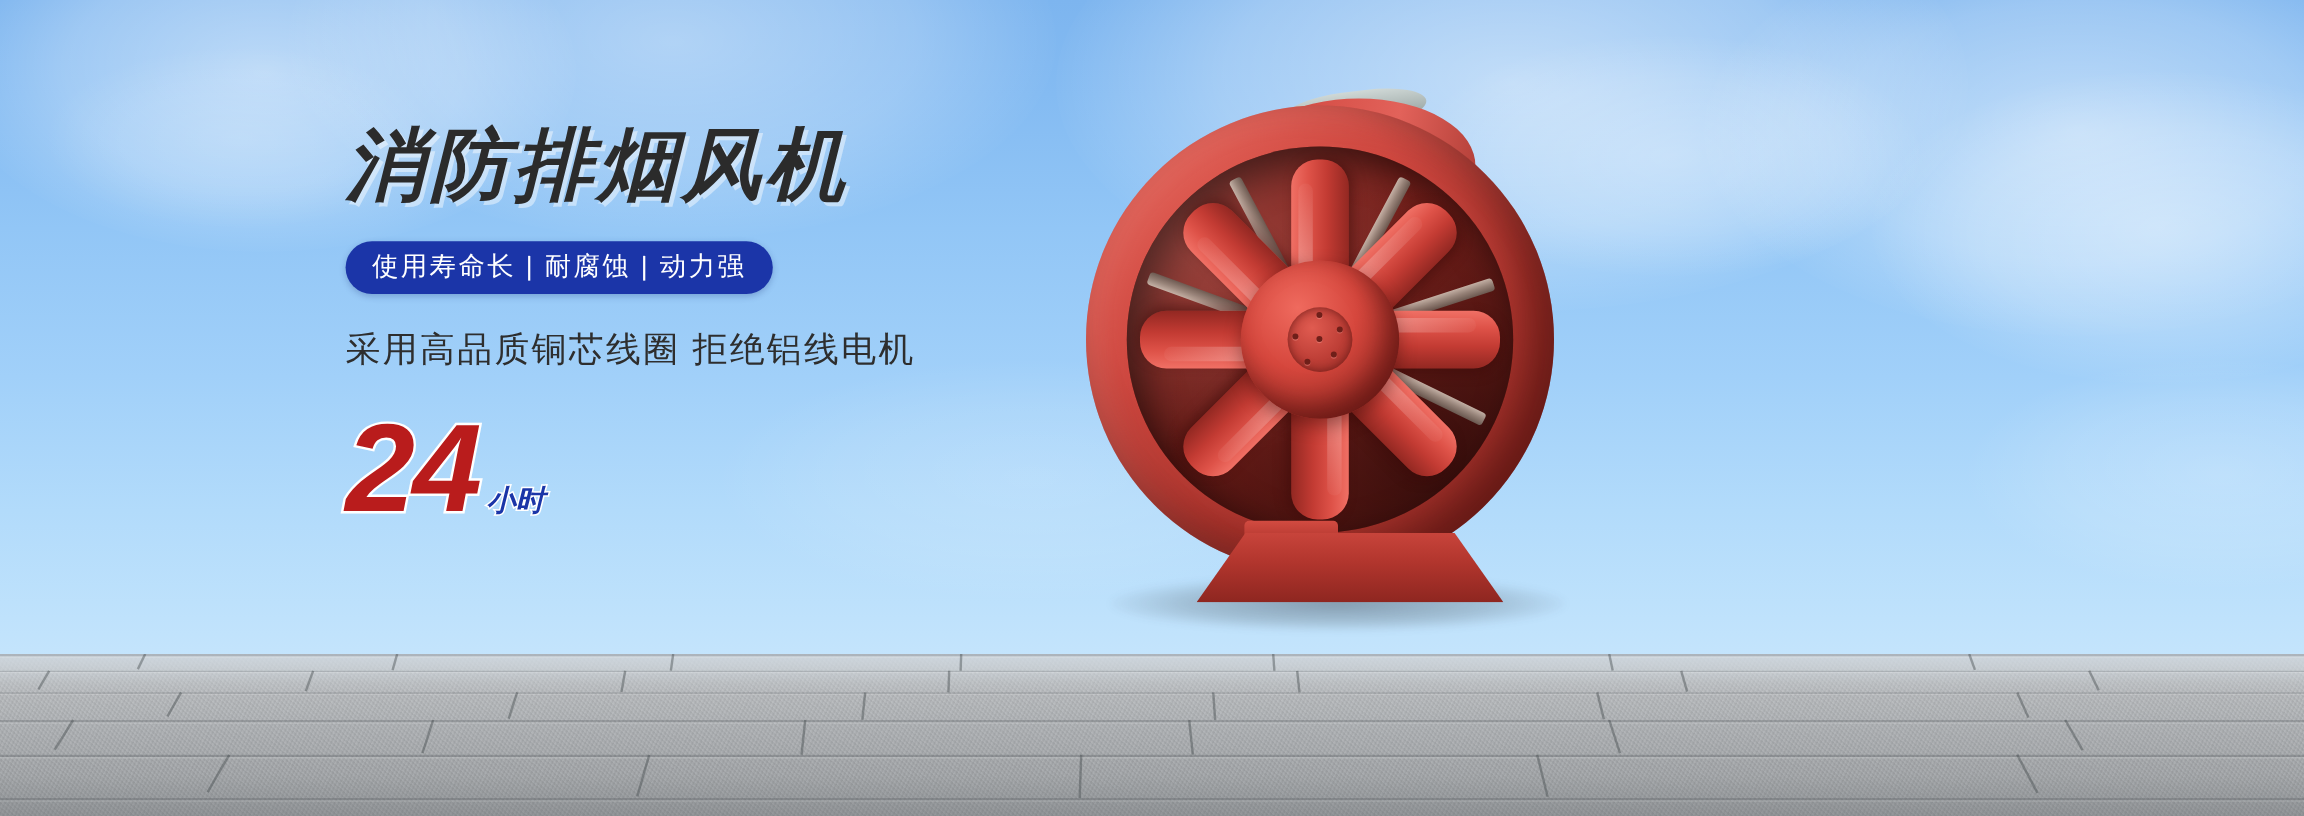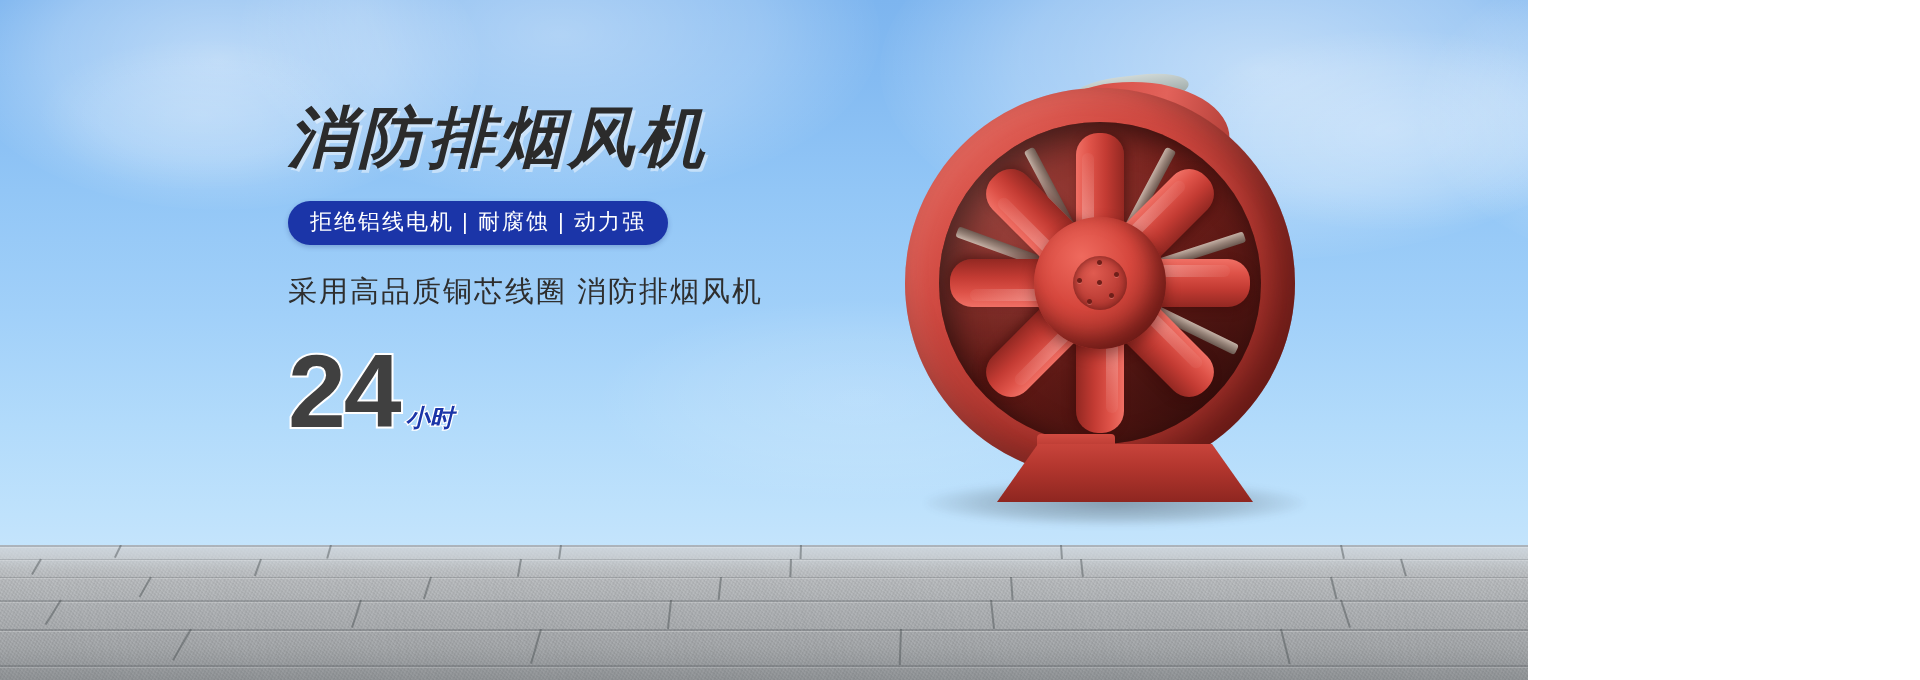--- a/index.html
+++ b/index.html
@@ -6,21 +6,21 @@
     margin: 0;
     padding: 0;
     background: #ffffff;
   }
   body {
     font-family: "Liberation Sans", "DejaVu Sans", sans-serif;
   }
 
   .banner {
     position: relative;
-    width: 1528px;
+    width: 1920px;
     height: 680px;
     overflow: hidden;
     background: #8fc4f5;
   }
 
   
   .sky {
     position: absolute;
     left: 0; top: 0;
     width: 1920px;
@@ -132,22 +132,23 @@
     align-items: flex-end;
   }
   .bignum-wrap {
     display: flex;
     align-items: flex-end;
     margin-right: 22px;
   }
   .bignum {
     font-size: 104px;
     font-weight: 700;
+    font-style: italic;
     line-height: .84;
-    color: #404040;
+    color: #b91c1c;
     letter-spacing: -2px;
     -webkit-text-stroke: 4px #ffffff;
     paint-order: stroke fill;
   }
   .unit {
     font-size: 24px;
     font-weight: 700;
     font-style: italic;
     color: #1b35a8;
     line-height: 1;
@@ -398,24 +399,24 @@
     <div class="jointV" style="left:1280px;top:84px;height:36px;transform:rotate(-14deg);"></div>
     <div class="jointV" style="left:1680px;top:84px;height:36px;transform:rotate(-28deg);"></div>
   </div>
   <div class="floor-fade"></div>
 
   <div class="copy">
 
     <div class="headline">消防排烟风机</div>
 
     <div>
-      <span class="pill">拒绝铝线电机 | 耐腐蚀 | 动力强</span>
+      <span class="pill">使用寿命长 | 耐腐蚀 | 动力强</span>
     </div>
 
-    <div class="subline">采用高品质铜芯线圈  消防排烟风机</div>
+    <div class="subline">采用高品质铜芯线圈  拒绝铝线电机</div>
 
     <div class="claim">
       <div class="bignum-wrap">
         <span class="bignum">24</span>
         <span class="unit">小时</span>
       </div>
     </div>
 
   </div>
 

